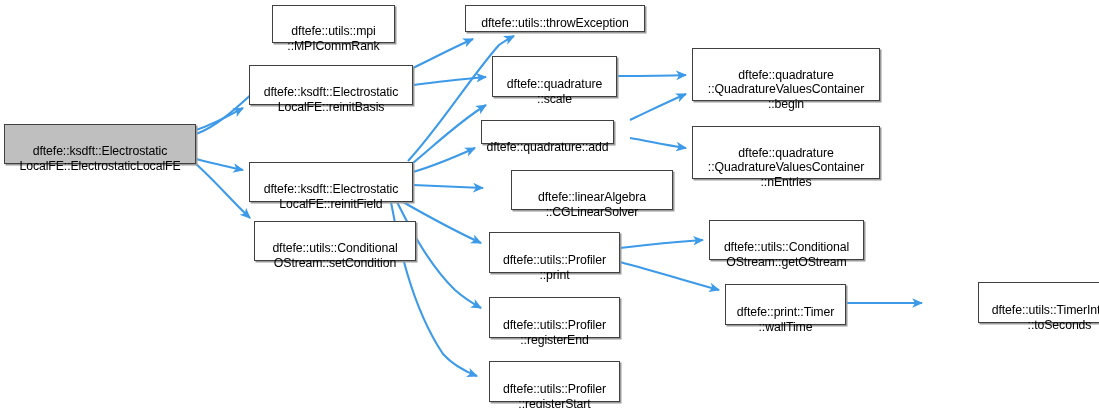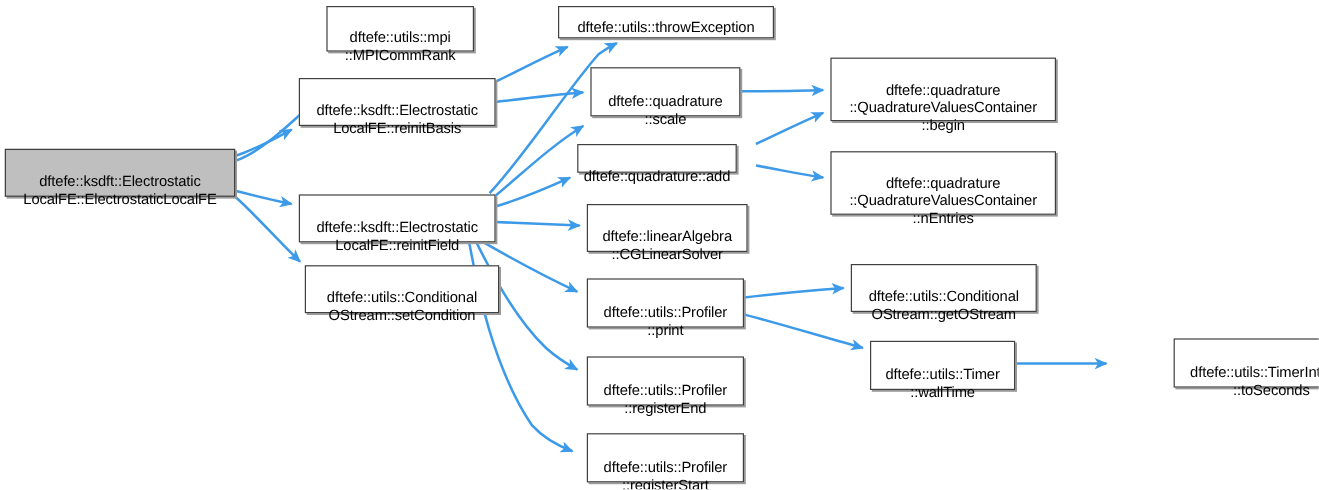--- a/index.html
+++ b/index.html
@@ -90,34 +90,34 @@
       <div class="node" style="left: 249px; top: 65px; width: 164px; height: 40px;"><span class="node-label">dftefe::ksdft::Electrostatic
 LocalFE::reinitBasis</span></div>
       <div class="node" style="left: 249px; top: 162px; width: 164px; height: 40px;"><span class="node-label">dftefe::ksdft::Electrostatic
 LocalFE::reinitField</span></div>
       <div class="node" style="left: 254px; top: 221px; width: 162px; height: 40px;"><span class="node-label">dftefe::utils::Conditional
 OStream::setCondition</span></div>
       <div class="node" style="left: 465px; top: 5px; width: 180px; height: 27px; align-items: flex-end;"><span class="node-label">dftefe::utils::throwException</span></div>
       <div class="node" style="left: 492px; top: 56px; width: 125px; height: 41px;"><span class="node-label">dftefe::quadrature
 ::scale</span></div>
       <div class="node" style="left: 481px; top: 120px; width: 133px; height: 24px;"><span class="node-label">dftefe::quadrature::add</span></div>
-      <div class="node" style="left: 489px; top: 170px; width: 134px; height: 40px;"><span class="node-label">dftefe::linearAlgebra
+      <div class="node" style="left: 511px; top: 170px; width: 162px; height: 40px;"><span class="node-label">dftefe::linearAlgebra
 ::CGLinearSolver</span></div>
       <div class="node" style="left: 692px; top: 48px; width: 188px; height: 53px;"><span class="node-label">dftefe::quadrature
 ::QuadratureValuesContainer
 ::begin</span></div>
       <div class="node" style="left: 692px; top: 126px; width: 188px; height: 53px;"><span class="node-label">dftefe::quadrature
 ::QuadratureValuesContainer
 ::nEntries</span></div>
       <div class="node" style="left: 489px; top: 232px; width: 131px; height: 41px;"><span class="node-label">dftefe::utils::Profiler
 ::print</span></div>
       <div class="node" style="left: 489px; top: 297px; width: 131px; height: 41px;"><span class="node-label">dftefe::utils::Profiler
 ::registerEnd</span></div>
       <div class="node" style="left: 489px; top: 361px; width: 131px; height: 41px;"><span class="node-label">dftefe::utils::Profiler
 ::registerStart</span></div>
       <div class="node" style="left: 709px; top: 220px; width: 155px; height: 40px;"><span class="node-label">dftefe::utils::Conditional
 OStream::getOStream</span></div>
-      <div class="node" style="left: 725px; top: 284px; width: 121px; height: 41px;"><span class="node-label">dftefe::utils::Timer
+      <div class="node" style="left: 725px; top: 284px; width: 121px; height: 41px;"><span class="node-label">dftefe::print::Timer
 ::wallTime</span></div>
       <div class="node" style="left: 978px; top: 282px; width: 163px; height: 41px;"><span class="node-label">dftefe::utils::TimerInternal
 ::toSeconds</span></div>
     </div>
 </div>
 
 </body></html>

